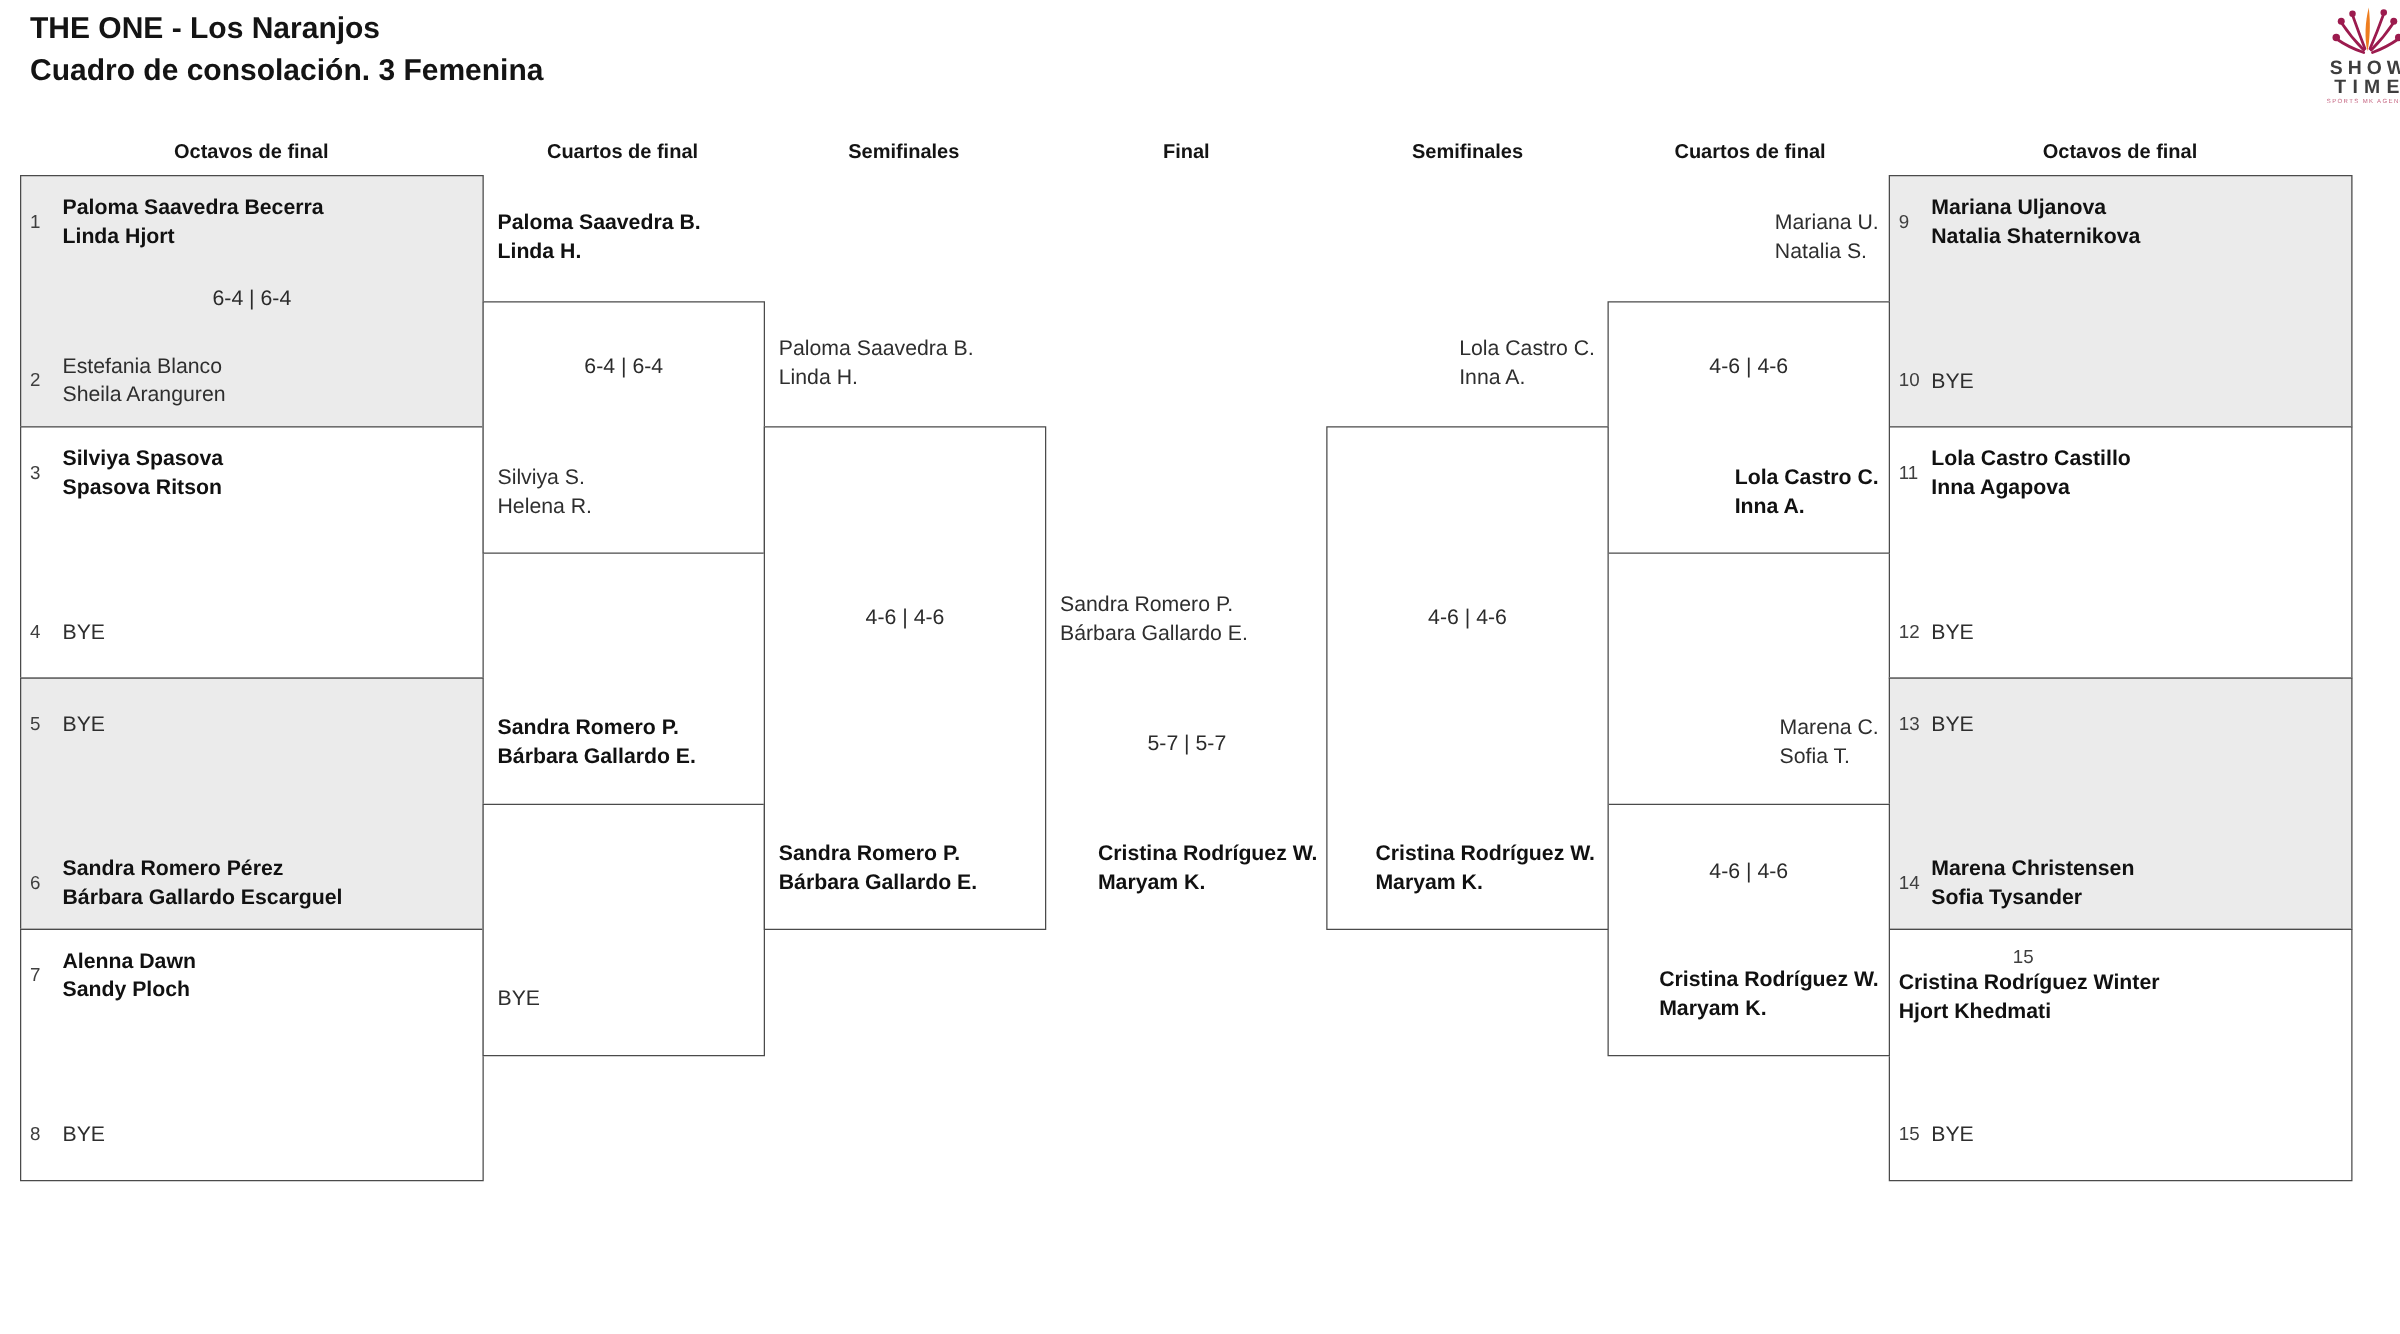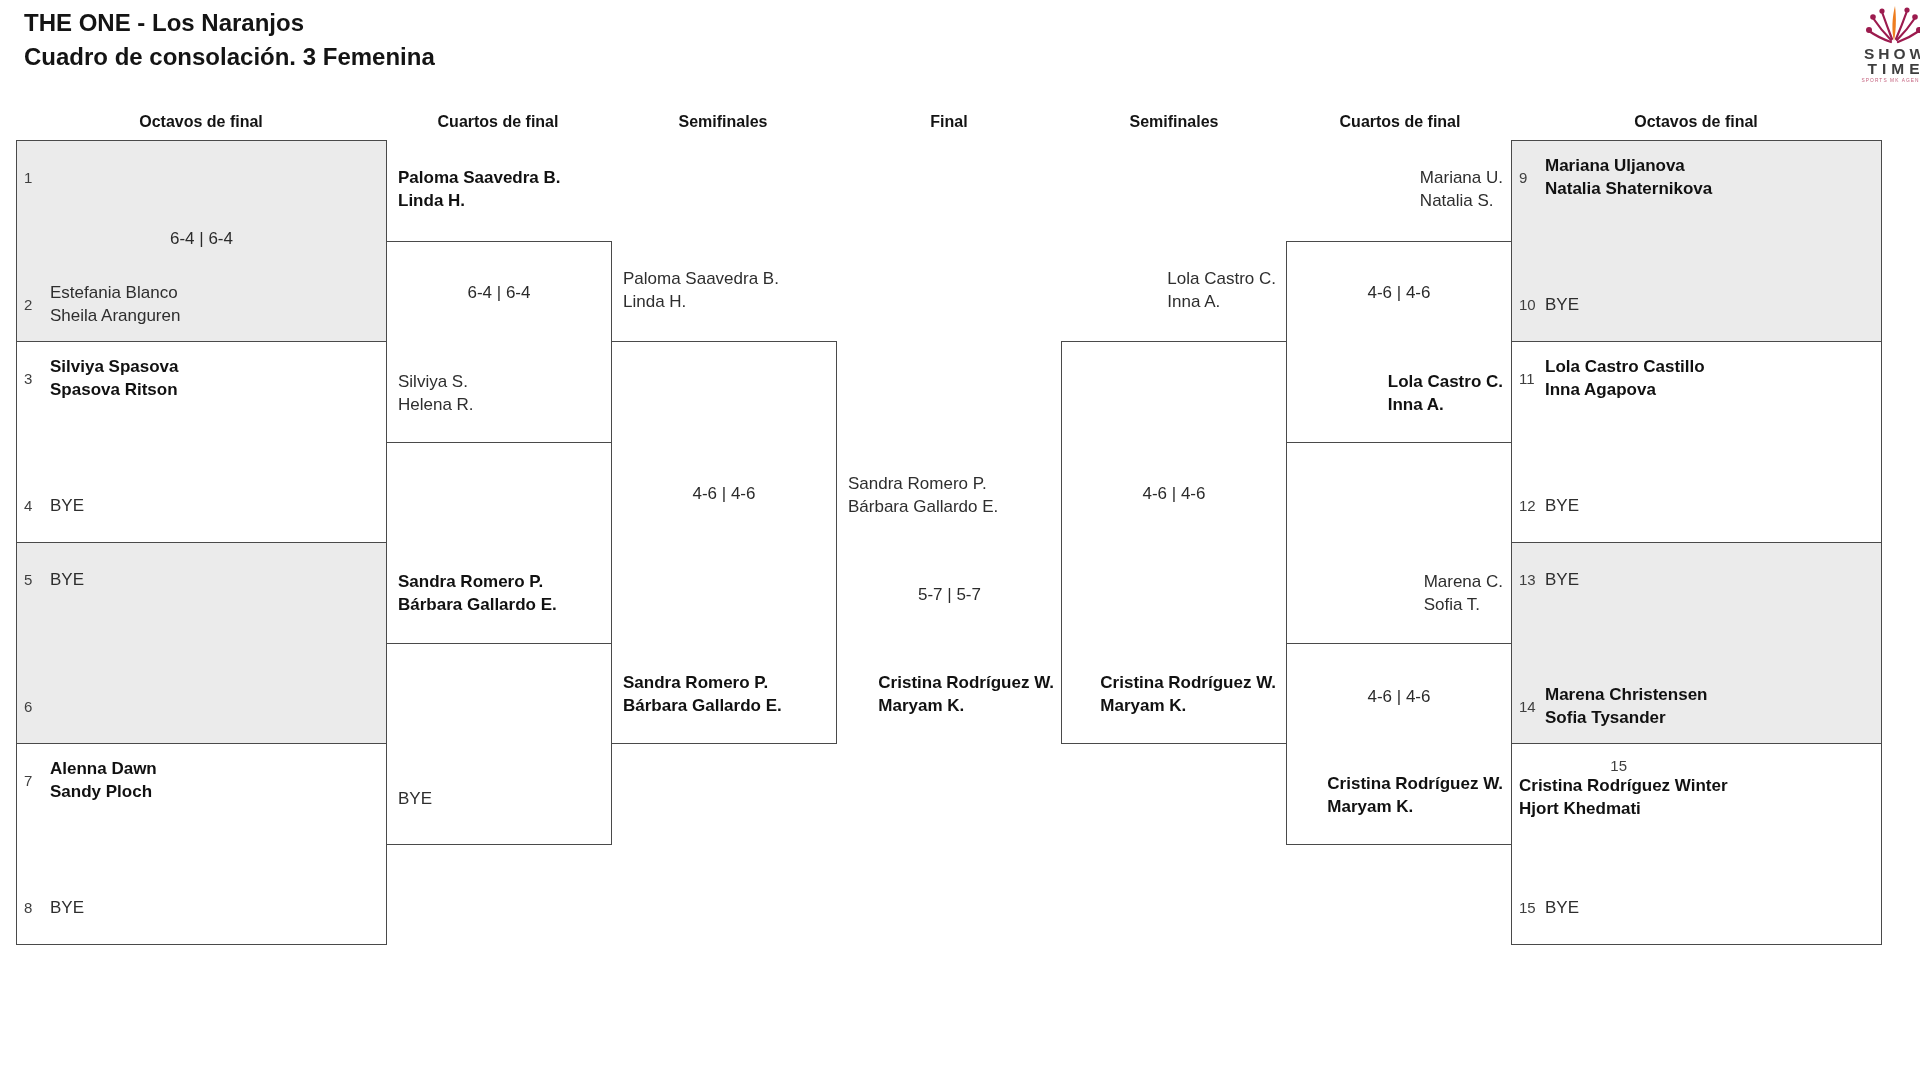--- a/index.html
+++ b/index.html
@@ -74,20 +74,24 @@
   <div class="box" style="left:370px;top:241px;width:226px;height:202px;"></div>
   <div class="box" style="left:370px;top:643px;width:226px;height:202px;"></div>
   <div class="box" style="left:1270px;top:241px;width:226px;height:202px;"></div>
   <div class="box" style="left:1270px;top:643px;width:226px;height:202px;"></div>
 
   <div class="box" style="left:595px;top:341px;width:226px;height:403px;"></div>
   <div class="box" style="left:1045px;top:341px;width:226px;height:403px;"></div>
 
   <div class="slot" style="left:8px;top:154px;">
     <span class="seed">1</span>
+    <span class="names w">
+        <span class="ln">Paloma Saavedra Becerra</span>
+        <span class="ln">Linda Hjort</span>
+      </span>
   </div>
   <div class="score" style="left:0;top:229px;width:371px;">6-4 | 6-4</div>
   <div class="slot" style="left:8px;top:281px;">
     <span class="seed">2</span>
     <span class="names">
         <span class="ln">Estefania Blanco</span>
         <span class="ln">Sheila Aranguren</span>
       </span>
   </div>
 
@@ -106,20 +110,24 @@
   </div>
 
   <div class="slot" style="left:8px;top:556px;">
     <span class="seed">5</span>
     <span class="names">
         <span class="ln">BYE</span>
       </span>
   </div>
   <div class="slot" style="left:8px;top:683px;">
     <span class="seed">6</span>
+    <span class="names w">
+        <span class="ln">Sandra Romero Pérez</span>
+        <span class="ln">Bárbara Gallardo Escarguel</span>
+      </span>
   </div>
 
   <div class="slot" style="left:8px;top:757px;">
     <span class="seed">7</span>
     <span class="names w">
         <span class="ln">Alenna Dawn</span>
         <span class="ln">Sandy Ploch</span>
       </span>
   </div>
   <div class="slot" style="left:8px;top:884px;">

